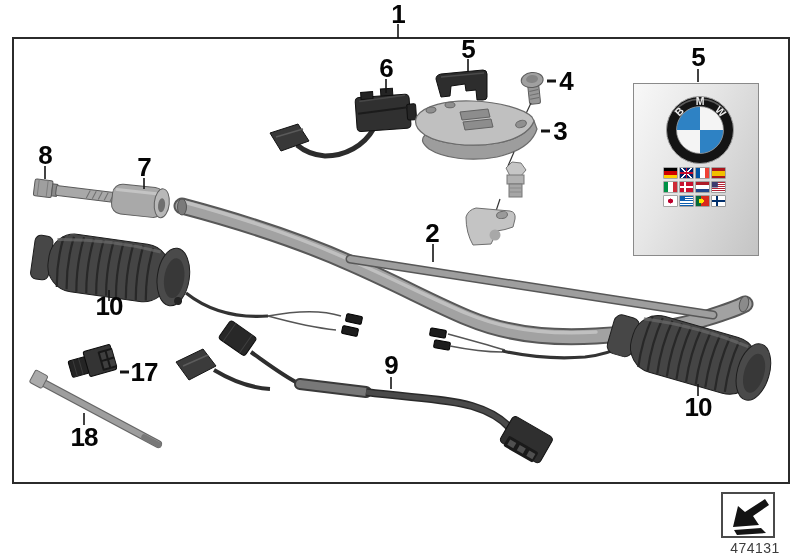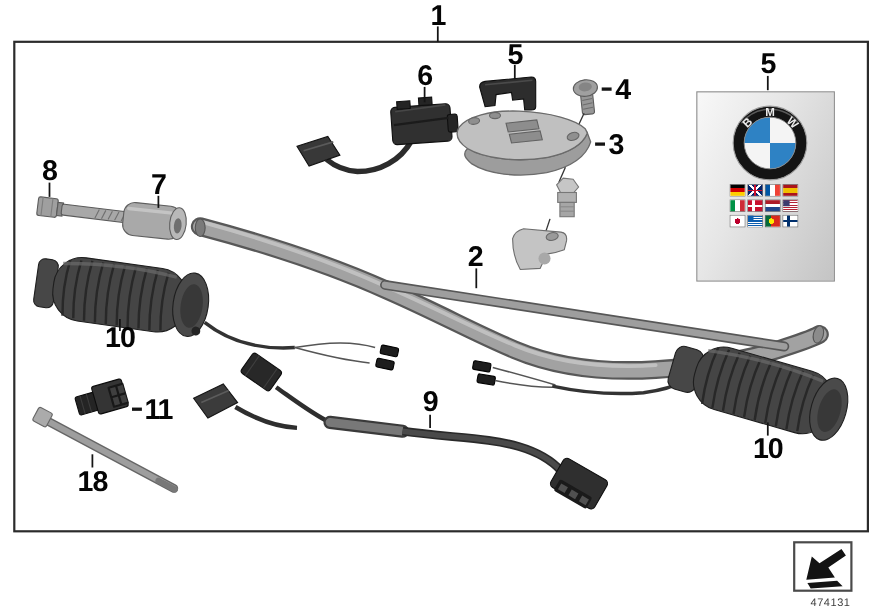--- a/index.html
+++ b/index.html
@@ -8,21 +8,21 @@
     font-family:"Liberation Sans","DejaVu Sans",sans-serif;
   }
   .art{position:absolute;left:0;top:0;}
   .callout{
     position:absolute;transform:translate(-50%,-50%);
     font-weight:700;font-size:26px;color:#050505;line-height:1;
     letter-spacing:-1px;white-space:nowrap;
   }
   .partnum{
     position:absolute;transform:translate(-50%,-50%);
-    font-size:10px;color:#3c3c3c;letter-spacing:.5px;
+    font-size:14px;color:#3c3c3c;letter-spacing:.5px;
   }
   
   .brand-card{
     position:absolute;left:633px;top:83px;width:126px;height:173px;
     border:1px solid #8a8a8a;box-sizing:border-box;
     background:linear-gradient(115deg,#f8f8f8 0%,#e6e6e6 40%,#c4c4c4 100%);
   }
   .roundel{position:absolute;left:0;top:6px;}
   .flags-grid{
     position:absolute;left:30px;top:84px;width:64px;
@@ -291,21 +291,21 @@
   <div class="callout" style="left:432px;top:233px">2</div>
   <div class="callout" style="left:560px;top:131px">3</div>
   <div class="callout" style="left:566px;top:81px">4</div>
   <div class="callout" style="left:468px;top:49px">5</div>
   <div class="callout" style="left:386px;top:68px">6</div>
   <div class="callout" style="left:144px;top:167px">7</div>
   <div class="callout" style="left:45px;top:155px">8</div>
   <div class="callout" style="left:391px;top:365px">9</div>
   <div class="callout" style="left:109px;top:306px">10</div>
   <div class="callout" style="left:698px;top:407px">10</div>
-  <div class="callout" style="left:144px;top:372px">11</div>
+  <div class="callout" style="left:144px;top:372px">17</div>
   <div class="callout" style="left:84px;top:437px">18</div>
   <div class="callout" style="left:698px;top:57px">5</div>
 
   <div class="brand-card">
     <svg class="roundel" width="126" height="80" viewBox="0 0 126 80">
       <circle cx="66" cy="40" r="33.5" fill="#141414" stroke="#9c9c9c" stroke-width="1"></circle>
       <path d="M40,22 A33,33 0 0 1 92,22" fill="none" stroke="#6a6a6a" stroke-width="1.4" opacity=".8"></path>
       <circle cx="66" cy="40" r="23.5" fill="#f4f4f4"></circle>
       <path d="M66,40 L66,16.5 A23.5,23.5 0 0 0 42.5,40 Z" fill="#2e82c4"></path>
       <path d="M66,40 L89.5,40 A23.5,23.5 0 0 1 66,63.5 Z" fill="#2e82c4"></path>

